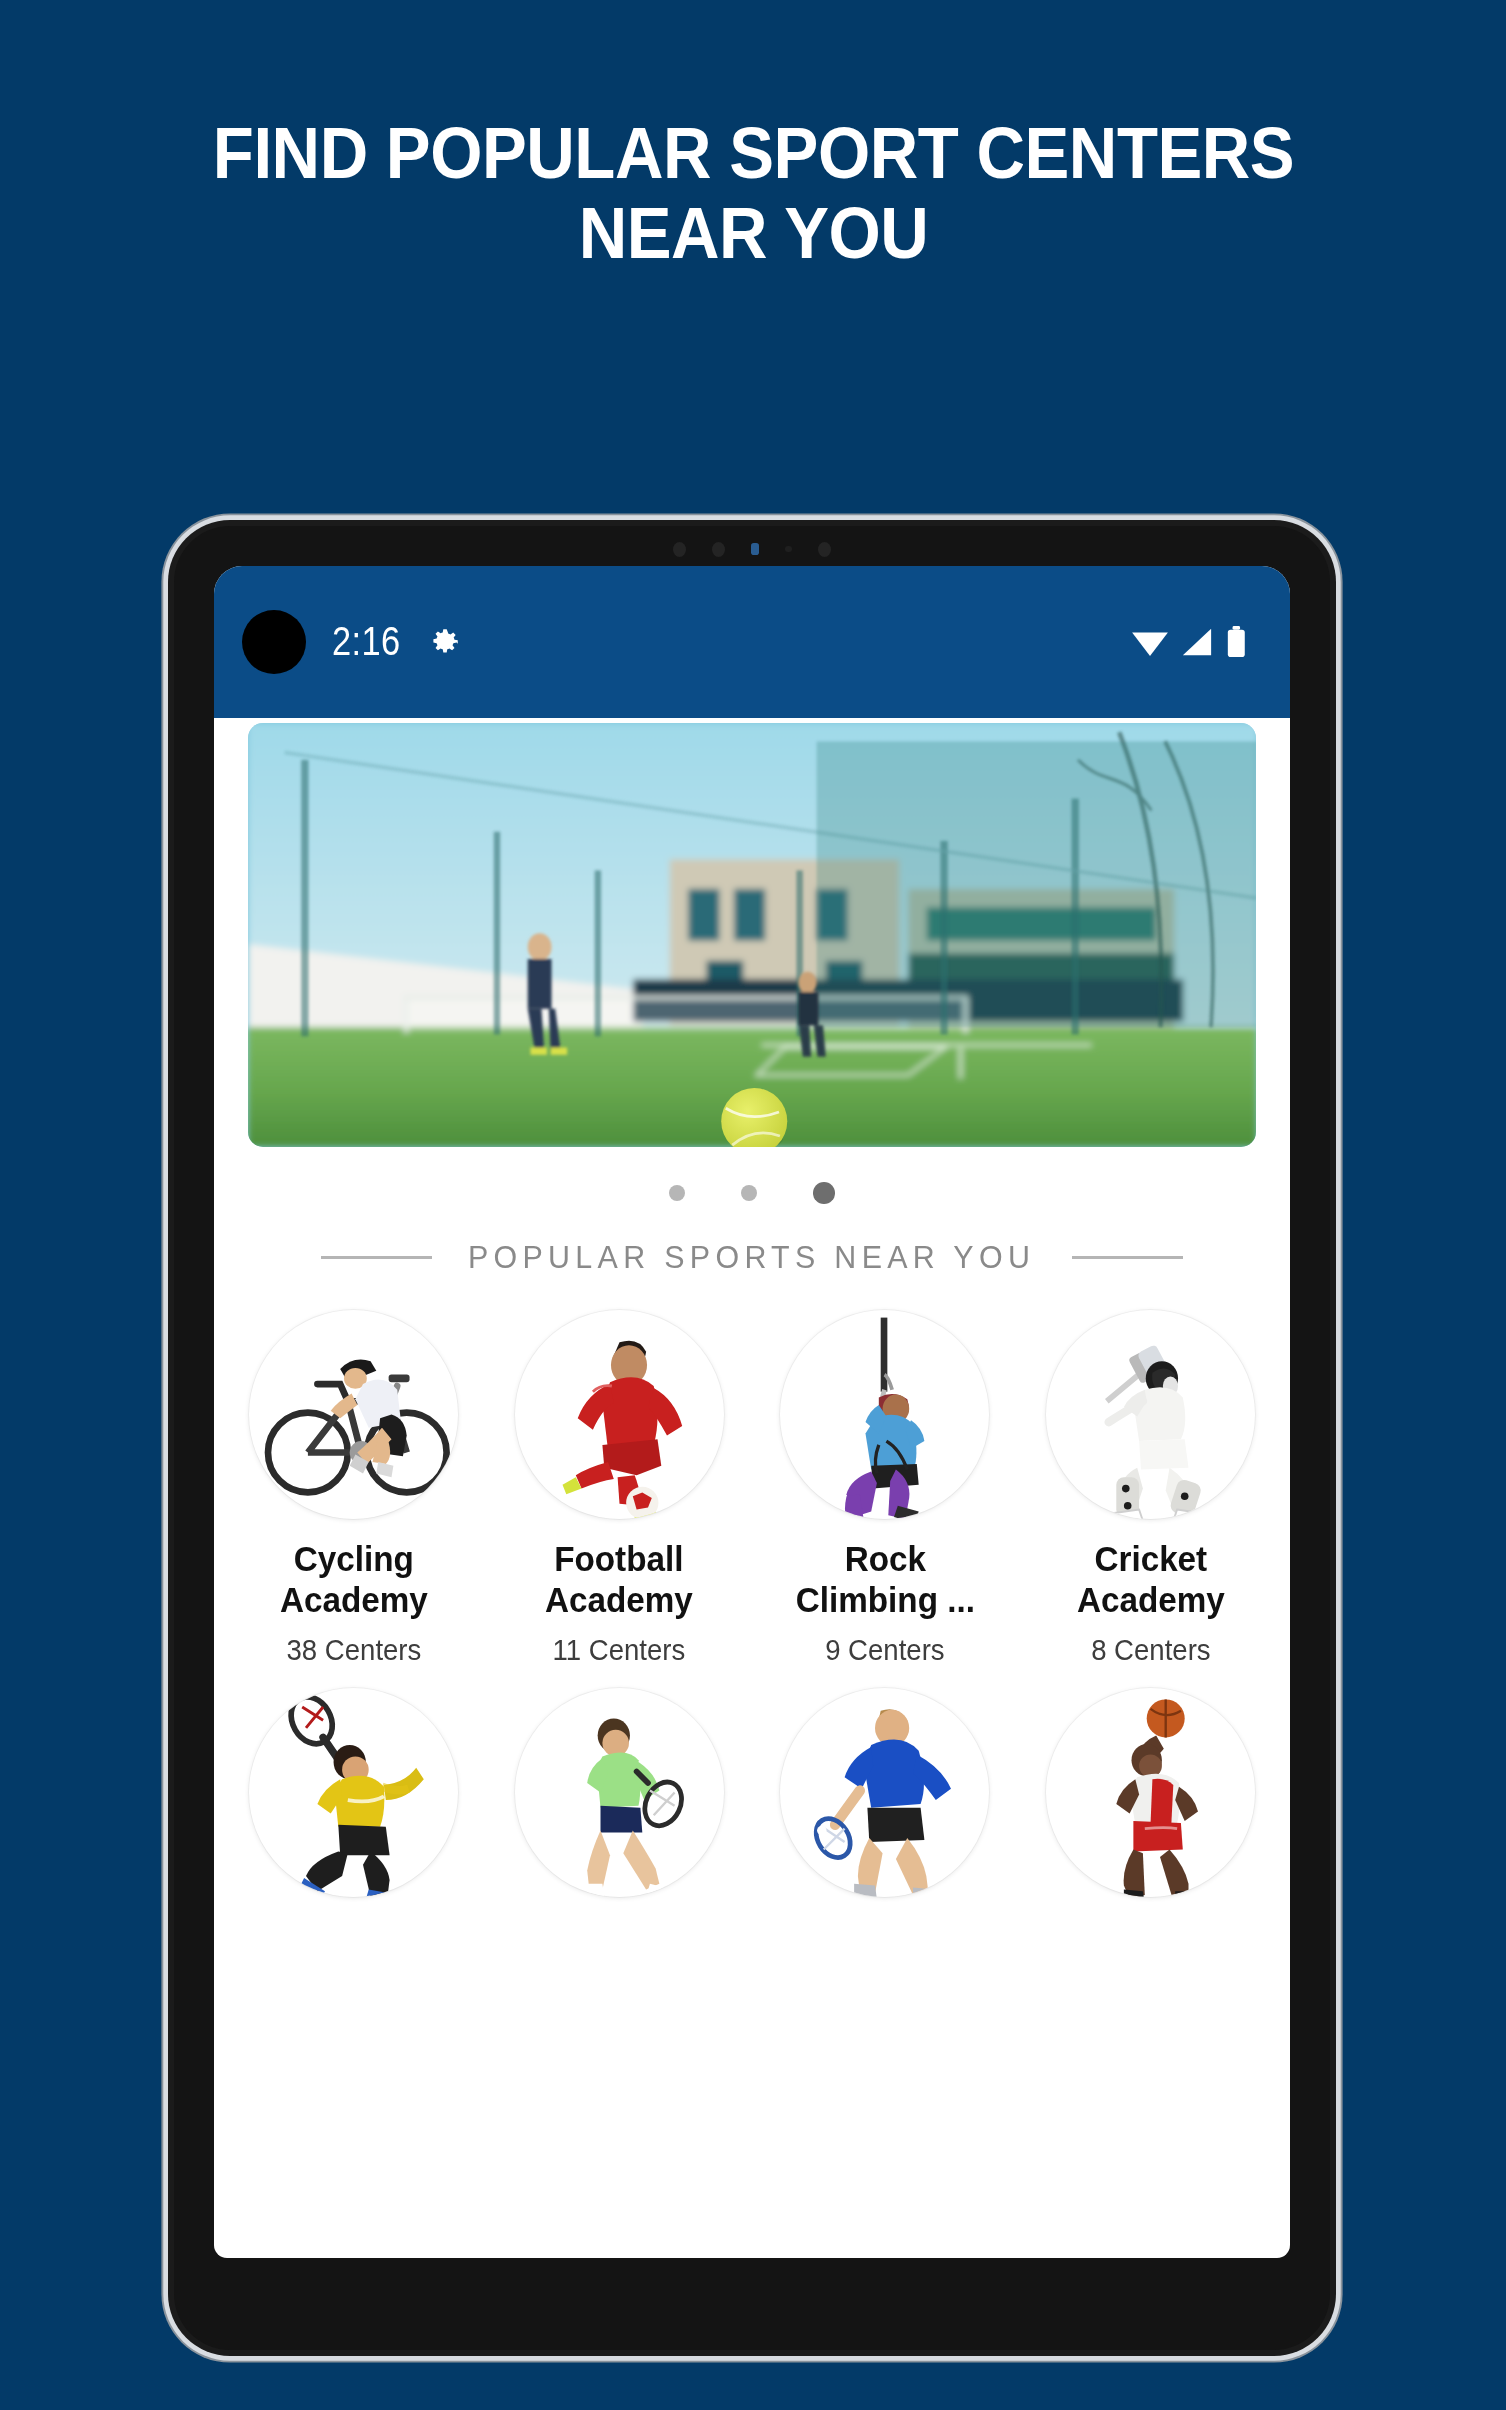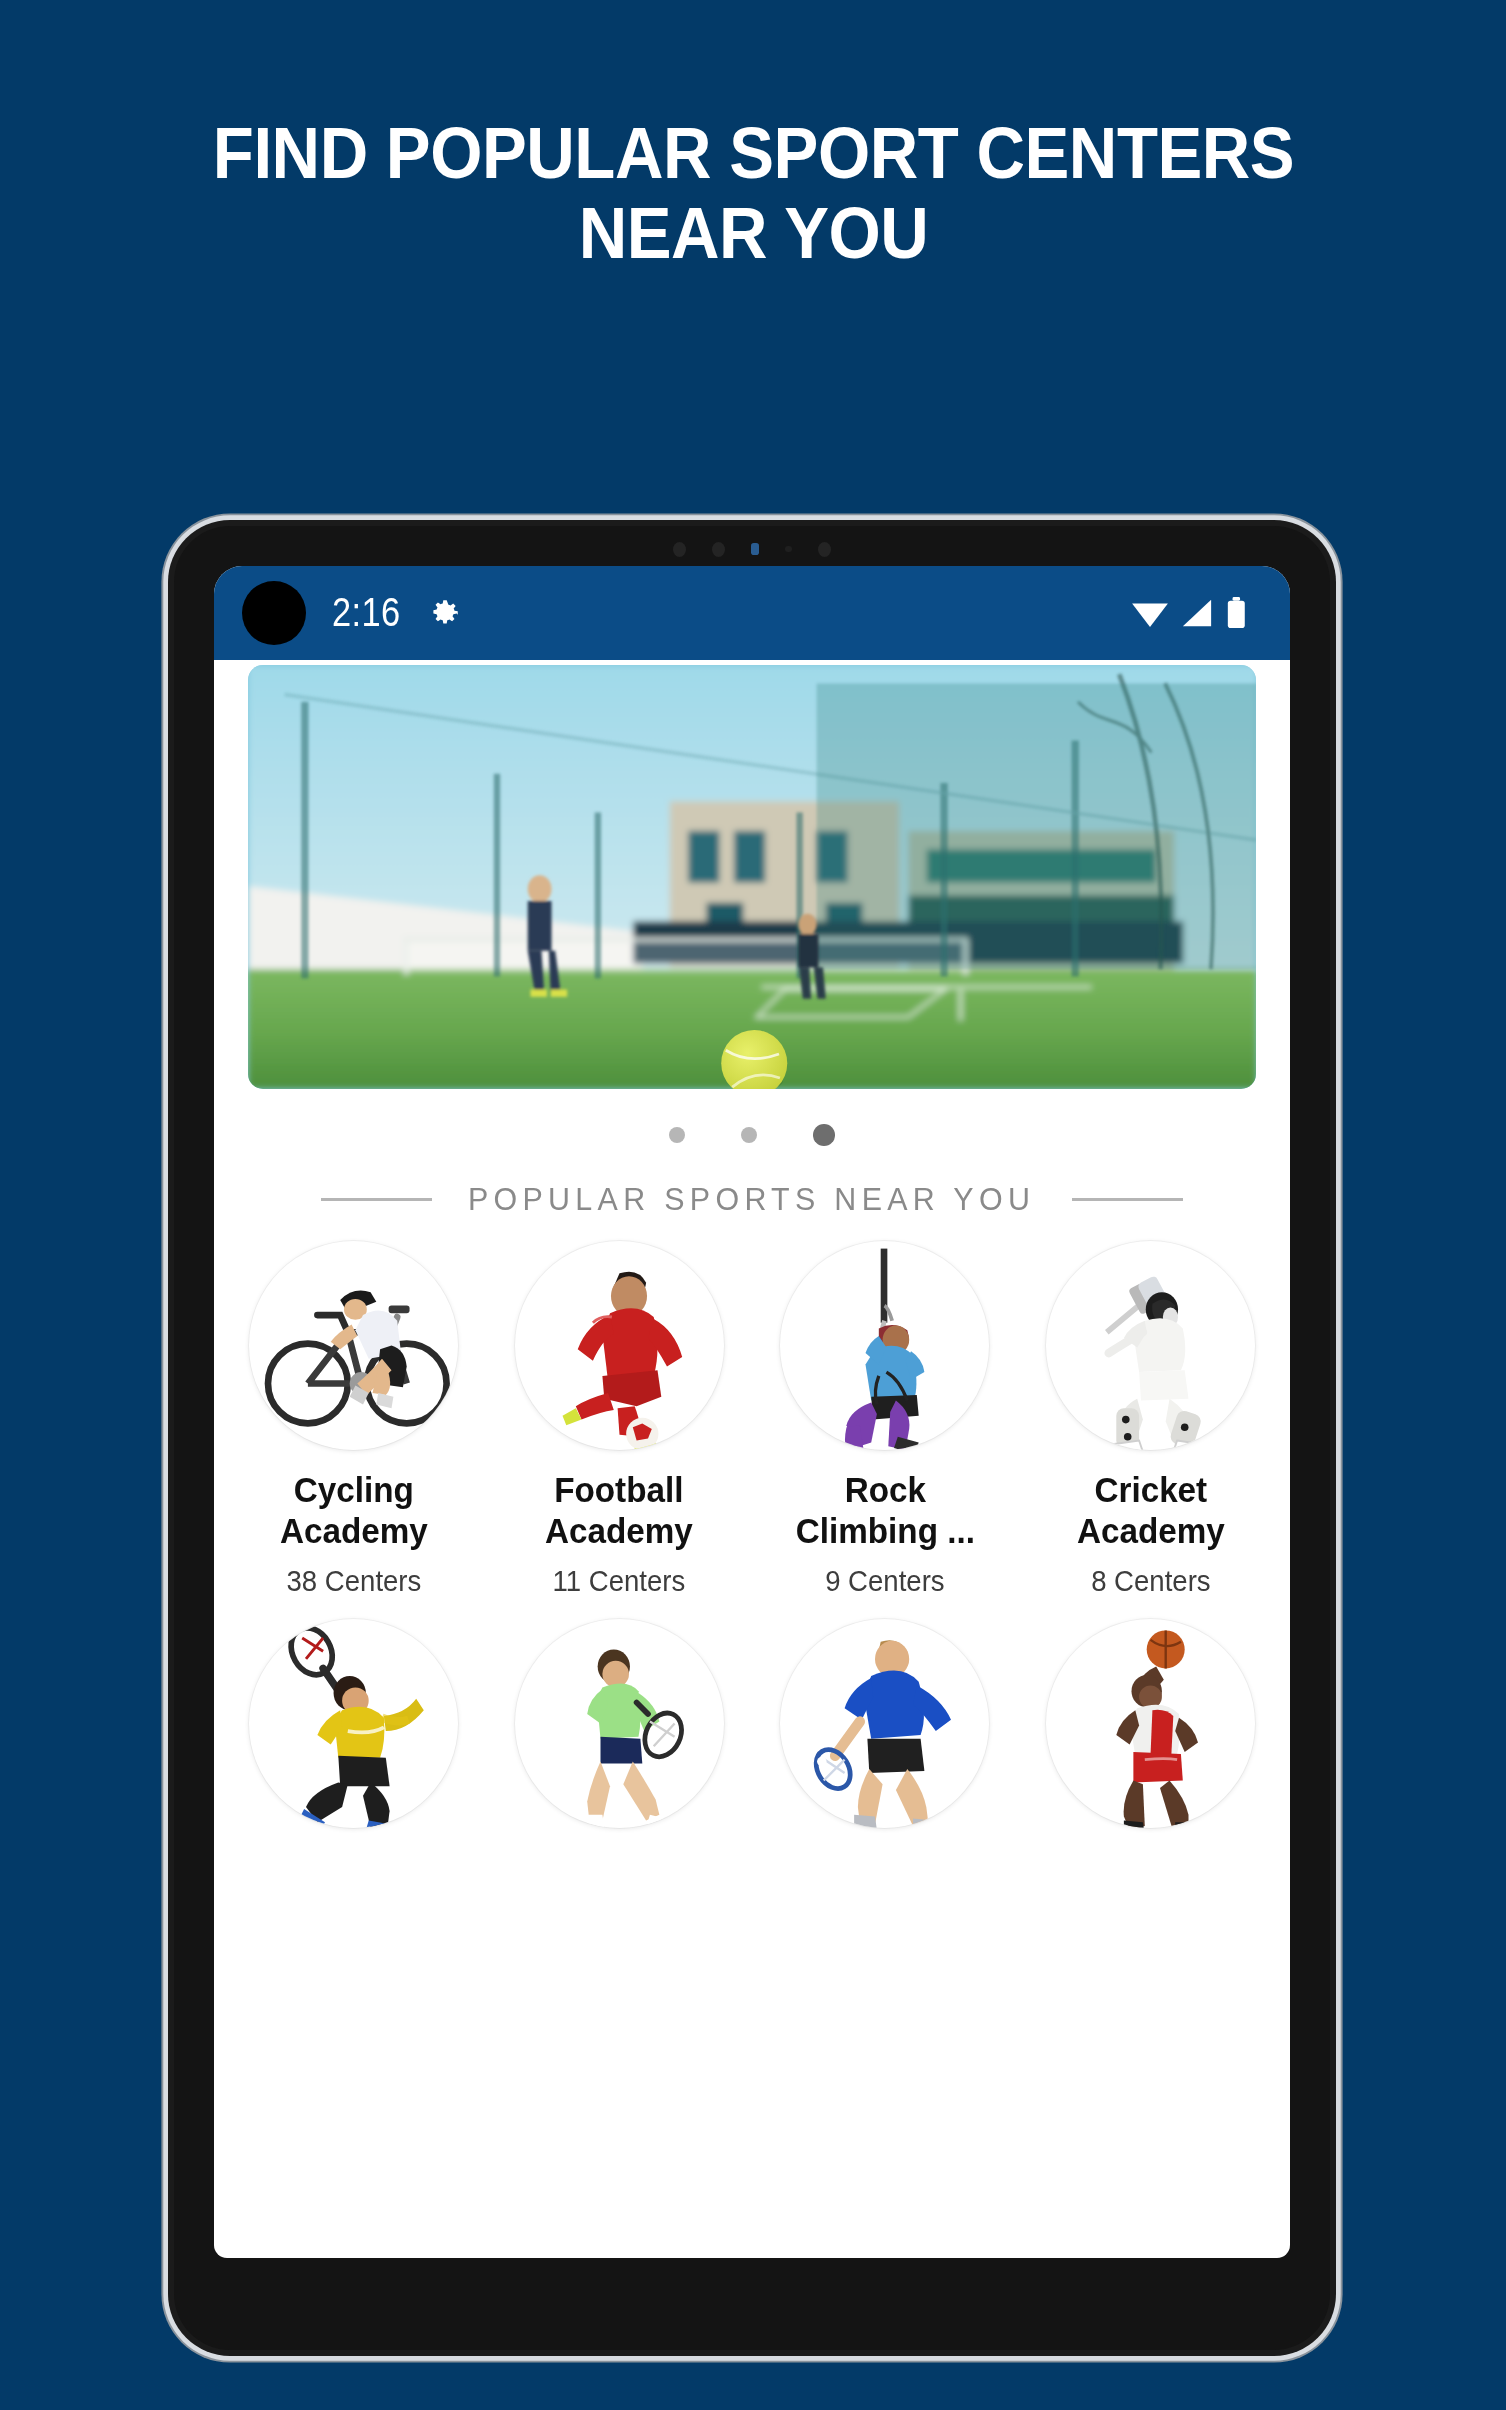--- a/index.html
+++ b/index.html
@@ -73,21 +73,21 @@
   .screen {
     position:relative;
     width:100%; height:100%;
     border-radius:28px 28px 13px 13px;
     overflow:hidden;
     background:#ffffff;
   }
 
   
   .statusbar {
-    height:94px;
+    height:152px;
     background:#0b4c87;
     display:flex;
     align-items:center;
     padding:0 43px 0 28px;
     position:relative;
   }
   .punch-hole {
     width:64px; height:64px;
     border-radius:50%;
     background:#000000;
@@ -173,21 +173,21 @@
   .dot { width:16px; height:16px; border-radius:50%; background:#b6b6b6; }
   .dot.active { width:21.7px; height:21.7px; background:#6e6e6e; }
 
   
   .section-divider {
     display:flex;
     align-items:center;
     justify-content:center;
     gap:21px;
     padding:0 51px;
-    margin-bottom:23px;
+    margin-bottom:34px;
   }
   .rule { height:2.8px; background:#b5b5b5; flex:0 0 auto; width:111px; }
   .section-title {
     color:#8a8a8a;
     font-size:32px;
     font-weight:500;
     letter-spacing:5.6px;
     white-space:nowrap;
     transform:scaleX(0.95);
   }

